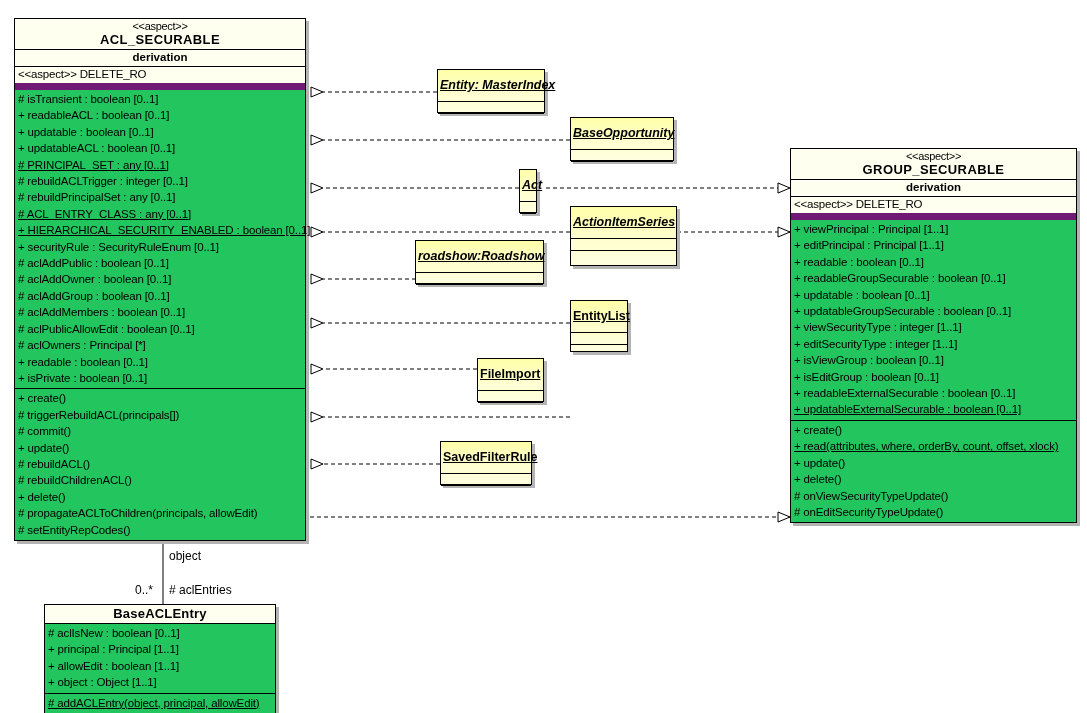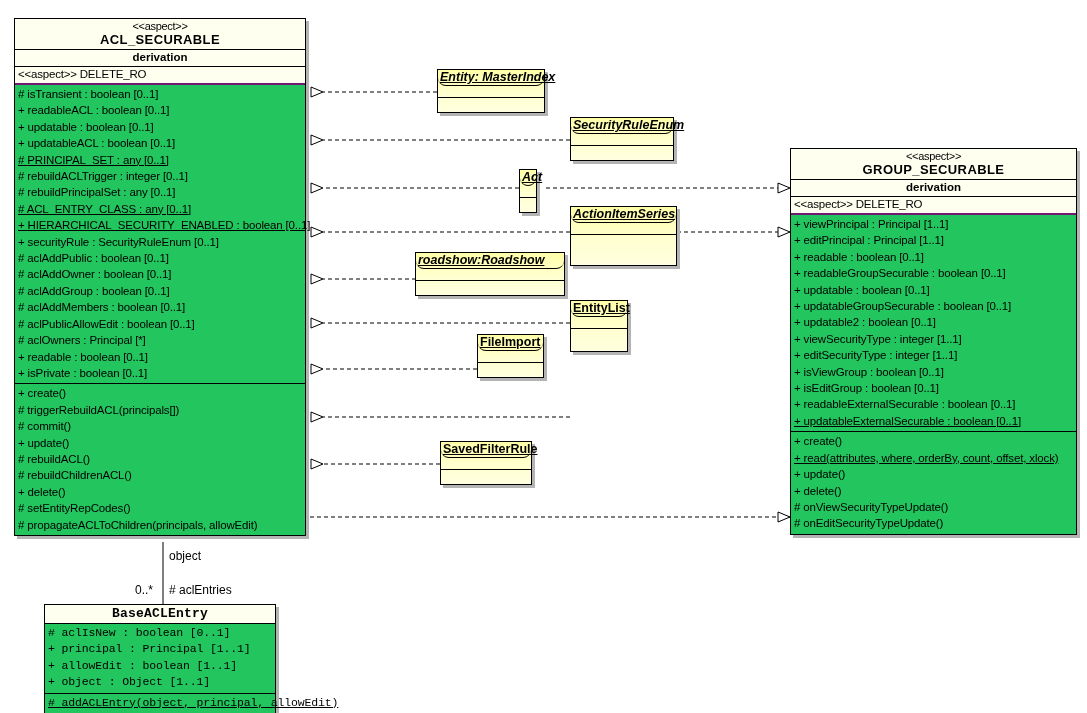--- a/index.html
+++ b/index.html
@@ -61,21 +61,21 @@
     font-weight: bold;
     font-size: 11.5px;
     padding: 2px 3px;
     border-bottom: 1px solid #000000;
   }
   .subhdr2 {
     background: #fffff0;
     text-align: left;
     font-size: 11.5px;
     padding: 2px 3px 3px 3px;
-    border-bottom: 2px solid #701a75;
+    border-bottom: 7px solid #701a75;
     letter-spacing: -0.2px;
   }
   .section {
     padding: 1px 0 2px 0;
   }
   .section.divided {
     border-top: 1px solid #000000;
   }
   .feat {
     padding: 0 3px;
@@ -94,26 +94,25 @@
     box-sizing: border-box;
     border: 1px solid #000000;
     background: linear-gradient(to bottom, #ffffa8 0%, #ffffd0 55%, #ffffdf 100%);
     box-shadow: 3px 3px 0 0 #b4b4b4;
   }
   .smallbox .sb-title {
     font-weight: bold;
     font-style: italic;
     font-size: 12.5px;
     text-decoration: underline;
-    padding: 0 2px;
+    padding: 8px 2px;
     line-height: 15px;
     white-space: nowrap;
     border-bottom: 1px solid #000000;
     background: transparent;
-    border-radius: 8px;
   }
   .smallbox .sb-row {
     height: 11px;
     border-bottom: 1px solid #000000;
   }
   .smallbox .sb-row.last {
     border-bottom: none;
     height: 12px;
   }
   .smallbox.plain .sb-title {
@@ -202,40 +201,39 @@
       <div class="feat">+ isPrivate : boolean [0..1]</div>
     </div>
     <div class="section divided">
       <div class="feat">+ create()</div>
       <div class="feat"># triggerRebuildACL(principals[])</div>
       <div class="feat"># commit()</div>
       <div class="feat">+ update()</div>
       <div class="feat"># rebuildACL()</div>
       <div class="feat"># rebuildChildrenACL()</div>
       <div class="feat">+ delete()</div>
+      <div class="feat"># propagateACLToChildren(principals, allowEdit)</div>
       <div class="feat"># setEntityRepCodes()</div>
-      <div class="feat"># propagateACLToChildren(principals, allowEdit)</div>
     </div>
   </div>
 
   <div class="umlbox" style="left:790px; top:148px; width:287px;">
     <div class="hdr">
       <span class="stereo">&lt;&lt;aspect&gt;&gt;</span>
       <span class="cname">GROUP_SECURABLE</span>
     </div>
     <div class="subhdr">derivation</div>
     <div class="subhdr2">&lt;&lt;aspect&gt;&gt; DELETE_RO</div>
     <div class="section">
       <div class="feat">+ viewPrincipal : Principal [1..1]</div>
       <div class="feat">+ editPrincipal : Principal [1..1]</div>
       <div class="feat">+ readable : boolean [0..1]</div>
       <div class="feat">+ readableGroupSecurable : boolean [0..1]</div>
       <div class="feat">+ updatable : boolean [0..1]</div>
       <div class="feat">+ updatableGroupSecurable : boolean [0..1]</div>
-      <div class="feat">+ updatable2 : boolean [0..1]</div>
       <div class="feat">+ viewSecurityType : integer [1..1]</div>
       <div class="feat">+ editSecurityType : integer [1..1]</div>
       <div class="feat">+ isViewGroup : boolean [0..1]</div>
       <div class="feat">+ isEditGroup : boolean [0..1]</div>
       <div class="feat">+ readableExternalSecurable : boolean [0..1]</div>
       <div class="feat static">+ updatableExternalSecurable : boolean [0..1]</div>
     </div>
     <div class="section divided">
       <div class="feat">+ create()</div>
       <div class="feat static">+ read(attributes, where, orderBy, count, offset, xlock)</div>
@@ -246,67 +244,67 @@
     </div>
   </div>
 
   <div class="smallbox" style="left:437px; top:69px; width:108px; height:44px;">
     <div class="sb-title">Entity: MasterIndex</div>
     <div class="sb-row"></div>
     <div class="sb-row last"></div>
   </div>
 
   <div class="smallbox" style="left:570px; top:117px; width:104px; height:44px;">
-    <div class="sb-title">SecurityRuleEnum</div>
+    <div class="sb-title">BaseOpportunity</div>
     <div class="sb-row"></div>
     <div class="sb-row last"></div>
   </div>
 
   <div class="smallbox" style="left:519px; top:169px; width:18px; height:44px;">
     <div class="sb-title">Act</div>
     <div class="sb-row"></div>
     <div class="sb-row last"></div>
   </div>
 
   <div class="smallbox" style="left:570px; top:206px; width:107px; height:60px;">
     <div class="sb-title">ActionItemSeries</div>
     <div class="sb-row"></div>
     <div class="sb-row last"></div>
   </div>
 
-  <div class="smallbox" style="left:415px; top:252px; width:150px; height:44px;">
+  <div class="smallbox" style="left:415px; top:240px; width:129px; height:44px;text-align:center;">
     <div class="sb-title">roadshow:Roadshow</div>
     <div class="sb-row"></div>
     <div class="sb-row last"></div>
   </div>
 
   <div class="smallbox plain" style="left:570px; top:300px; width:58px; height:52px;">
     <div class="sb-title">EntityList</div>
     <div class="sb-row"></div>
     <div class="sb-row last"></div>
   </div>
 
-  <div class="smallbox plain" style="left:477px; top:334px; width:67px; height:44px;">
+  <div class="smallbox plain" style="left:477px; top:358px; width:67px; height:44px;">
     <div class="sb-title">FileImport</div>
     <div class="sb-row"></div>
     <div class="sb-row last"></div>
   </div>
 
 
   <div class="smallbox plain" style="left:440px; top:441px; width:92px; height:44px;">
     <div class="sb-title">SavedFilterRule</div>
     <div class="sb-row"></div>
     <div class="sb-row last"></div>
   </div>
 
   <div class="edge-label" style="left:169px; top:549px;">object</div>
   <div class="edge-label" style="left:135px; top:583px;">0..*</div>
   <div class="edge-label" style="left:169px; top:583px;"># aclEntries</div>
 
-  <div class="umlbox" style="left:44px; top:604px; width:232px;font-family:Liberation Mono, monospace;">
+  <div class="umlbox" style="left:44px; top:604px; width:232px;">
     <div class="simple-hdr">BaseACLEntry</div>
     <div class="section">
       <div class="feat"># aclIsNew : boolean [0..1]</div>
       <div class="feat">+ principal : Principal [1..1]</div>
       <div class="feat">+ allowEdit : boolean [1..1]</div>
       <div class="feat">+ object : Object [1..1]</div>
     </div>
     <div class="section divided">
       <div class="feat static"># addACLEntry(object, principal, allowEdit)</div>
     </div>

